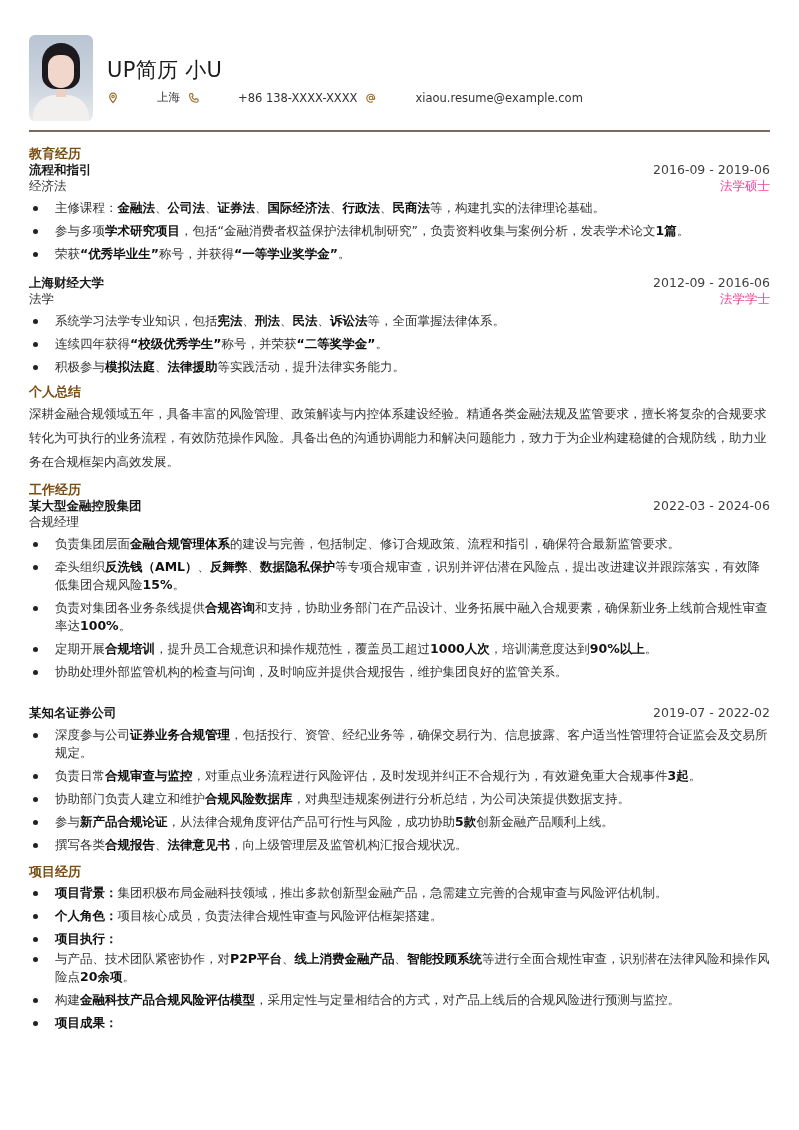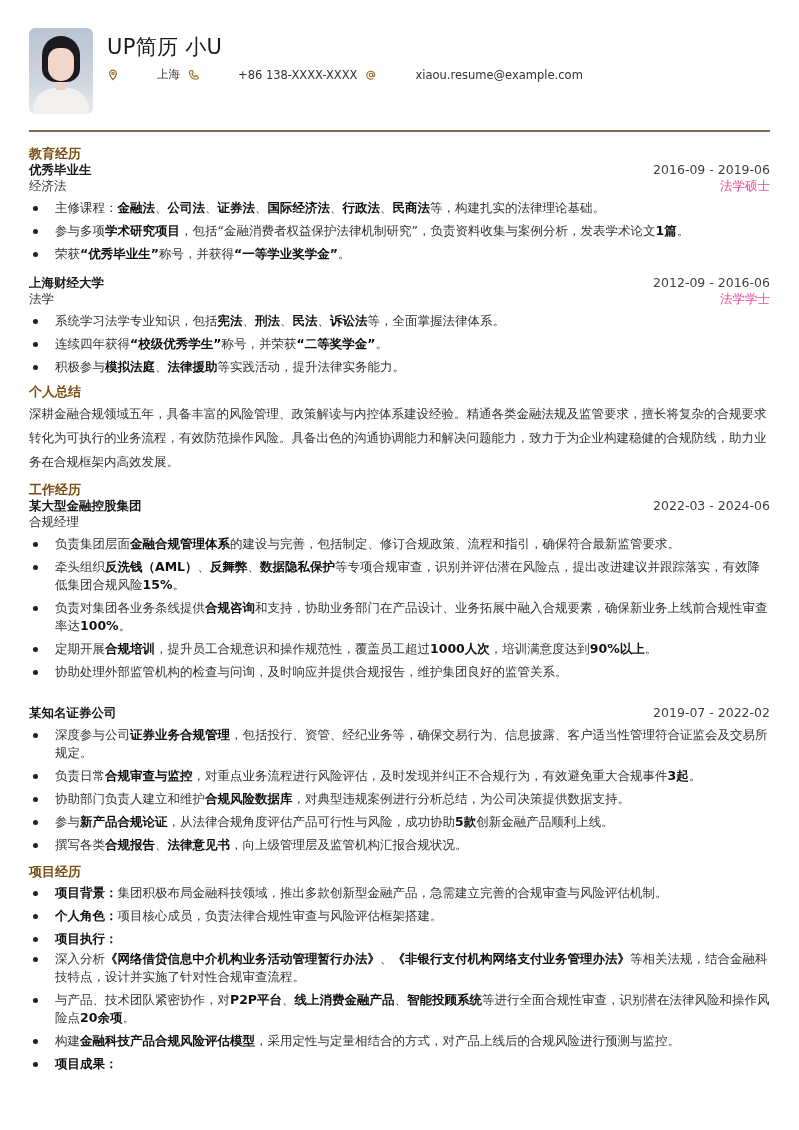--- a/index.html
+++ b/index.html
@@ -1,19 +1,19 @@
 <!DOCTYPE html>
 <html><head>
   <meta charset="utf-8">
   <style>
     * { box-sizing: border-box; margin: 0; padding: 0; }
     html, body { width: 799px; height: 1130px; overflow: hidden; background: #ffffff; }
     body { font-family: "DejaVu Sans", "Liberation Sans", sans-serif; color: #222; font-size: 12.5px; }
     .page { position: relative; width: 799px; padding: 0 29px 0 29px; }
-    .header { display: flex; align-items: flex-start; padding-top: 28px; height: 128px; }
+    .header { display: flex; align-items: center; padding-top: 28px; height: 128px; }
     .avatar { width: 64px; height: 86px; border-radius: 6px; overflow: hidden; flex: none;
       background: linear-gradient(180deg,#b9c4d3 0%,#cdd5df 60%,#e9eaee 100%); position: relative; }
     .avatar .hair { position: absolute; left: 13px; top: 8px; width: 38px; height: 46px; border-radius: 20px 20px 14px 14px; background: #1c1a1e; }
     .avatar .face { position: absolute; left: 19px; top: 20px; width: 26px; height: 33px; border-radius: 12px 12px 14px 14px; background: #f1d7cb; }
     .avatar .body { position: absolute; left: 4px; top: 60px; width: 56px; height: 30px; border-radius: 22px 22px 0 0; background: #f2f0ee; }
     .avatar .neck { position: absolute; left: 27px; top: 50px; width: 10px; height: 12px; background: #ecd0c3; }
     .hinfo { margin-left: 14px; padding-top: 6px; }
     .name { font-size: 21px; font-weight: 500; color: #1a1a1a; line-height: 26px; letter-spacing: 0.3px; }
     .contacts { display: flex; align-items: center; margin-top: 7px; font-size: 11.5px; color: #333; }
     .contact { display: flex; align-items: center; margin-right: 8px; gap: 33px; }
@@ -78,21 +78,21 @@
         </div>
       </div>
     </div>
   </div>
   <div class="divider"></div>
 
   <div class="section">
     <div class="section-title">教育经历</div>
     <div class="entry">
       <div class="row">
-          <span class="org">优秀毕业生</span>
+          <span class="org">流程和指引</span>
           <span class="date">2016-09 - 2019-06</span>
         </div>
       <div class="row">
           <span class="sub">经济法</span>
           <span class="deg">法学硕士</span>
         </div>
       <ul class="bl">
           <li>主修课程：<b>金融法</b>、<b>公司法</b>、<b>证券法</b>、<b>国际经济法</b>、<b>行政法</b>、<b>民商法</b>等，构建扎实的法律理论基础。</li>
           <li>参与多项<b>学术研究项目</b>，包括“金融消费者权益保护法律机制研究”，负责资料收集与案例分析，发表学术论文<b>1篇</b>。</li>
           <li>荣获<b>“优秀毕业生”</b>称号，并获得<b>“一等学业奖学金”</b>。</li>
@@ -155,21 +155,20 @@
 
   <div class="section" style="margin-top:10px">
     <div class="section-title">项目经历</div>
     <div class="entry">
       <ul class="bl" style="margin-top:4px">
           <li><b>项目背景：</b>集团积极布局金融科技领域，推出多款创新型金融产品，急需建立完善的合规审查与风险评估机制。</li>
           <li><b>个人角色：</b>项目核心成员，负责法律合规性审查与风险评估框架搭建。</li>
           <li><b>项目执行：</b></li>
         </ul>
       <ul class="bl sub-bl" style="margin-top:-3px">
-          <li>深入分析<b>《网络借贷信息中介机构业务活动管理暂行办法》</b>、<b>《非银行支付机构网络支付业务管理办法》</b>等相关法规，结合金融科技特点，设计并实施了针对性合规审查流程。</li>
           <li>与产品、技术团队紧密协作，对<b>P2P平台</b>、<b>线上消费金融产品</b>、<b>智能投顾系统</b>等进行全面合规性审查，识别潜在法律风险和操作风险点<b>20余项</b>。</li>
           <li>构建<b>金融科技产品合规风险评估模型</b>，采用定性与定量相结合的方式，对产品上线后的合规风险进行预测与监控。</li>
         </ul>
       <ul class="bl" style="margin-top:0">
           <li><b>项目成果：</b></li>
         </ul>
     </div>
   </div>
 </div>
 

